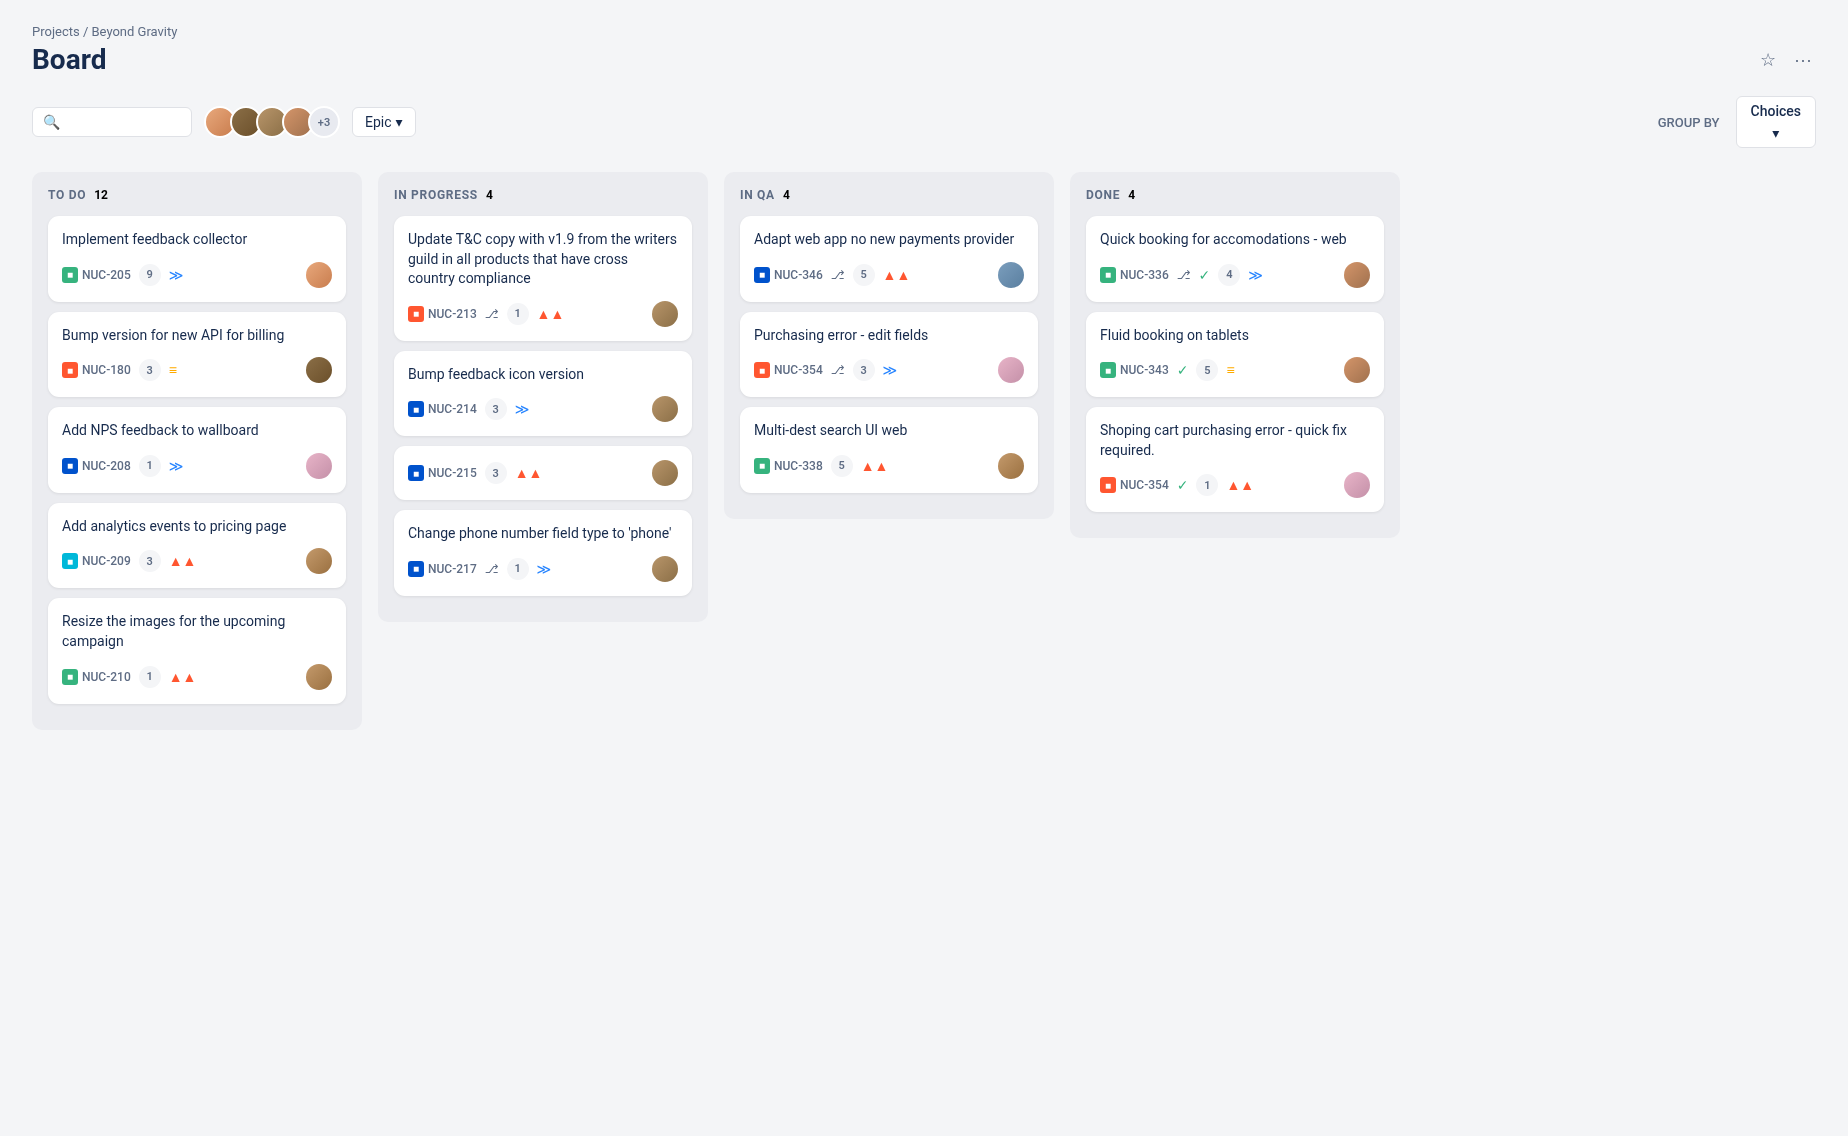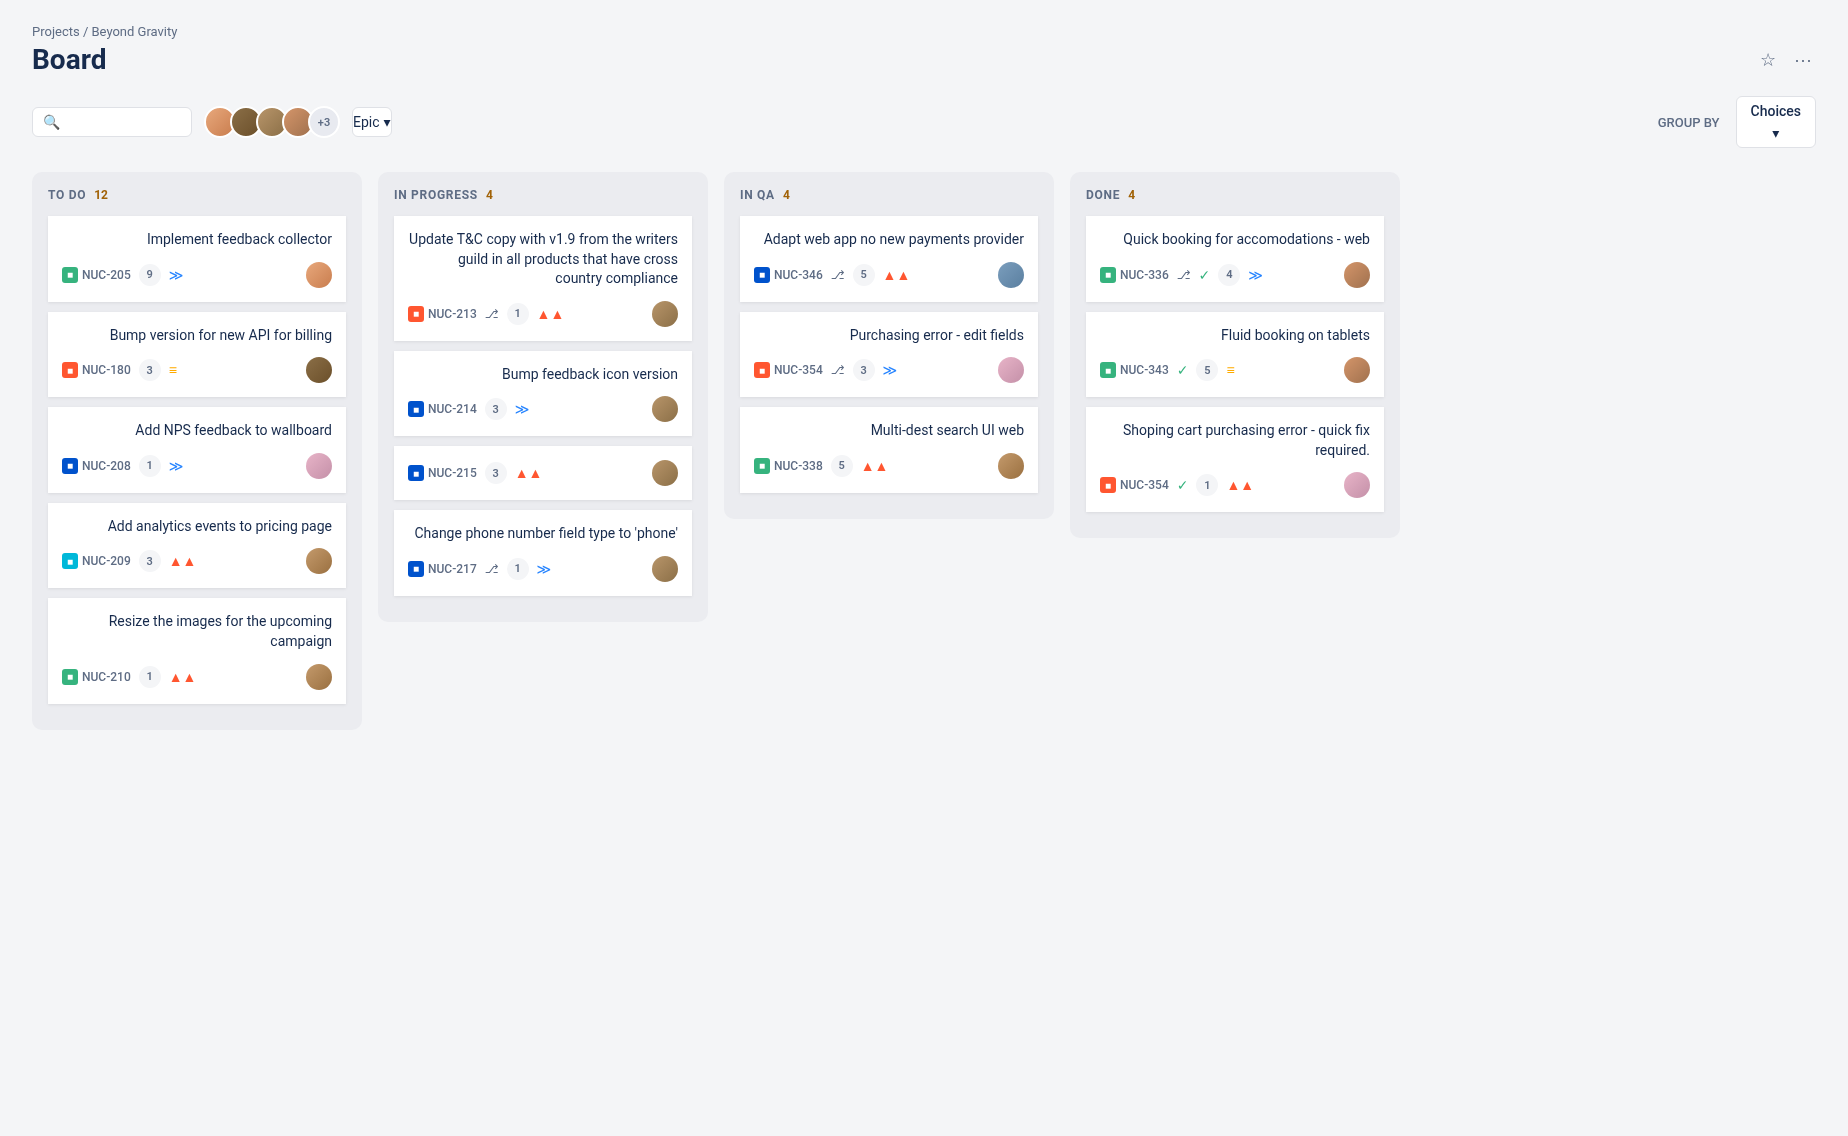--- a/index.html
+++ b/index.html
@@ -69,21 +69,21 @@
     .avatar-count {
       background: #e8eaf0;
       color: #5e6c84;
       font-size: 11px;
       font-weight: 600;
     }
     .epic-filter {
       display: flex;
       align-items: center;
       gap: 4px;
-      padding: 6px 0;
+      padding: 6px 12px;
       border: 1.5px solid #dfe1e6;
       border-radius: 6px;
       background: #fff;
       font-size: 14px;
       cursor: pointer;
       color: #172b4d;
     }
     .toolbar-right {
       margin-left: auto;
       display: flex;
@@ -126,21 +126,20 @@
     }
     .page-header {
       display: flex;
       align-items: center;
       justify-content: space-between;
     }
     .board {
       display: flex;
       gap: 16px;
       align-items: flex-start;
-      text-align: right;
     }
     .column {
       background: #ebecf0;
       border-radius: 10px;
       padding: 16px;
       width: 330px;
       min-width: 300px;
       flex-shrink: 0;
     }
     .column-header {
@@ -152,25 +151,25 @@
     .column-title {
       font-size: 12px;
       font-weight: 700;
       color: #5e6c84;
       text-transform: uppercase;
       letter-spacing: 0.06em;
     }
     .column-count {
       font-size: 12px;
       font-weight: 700;
-      color: #a16207;
+      color: #000000;
     }
     .card {
       background: #fff;
-      border-radius: 0;
+      border-radius: 11px;
       padding: 14px;
       margin-bottom: 10px;
       box-shadow: 0 1px 3px rgba(0,0,0,0.08);
     }
     .card-title {
       font-size: 14px;
       color: #172b4d;
       margin-bottom: 12px;
       line-height: 1.4;
       font-weight: 400;

